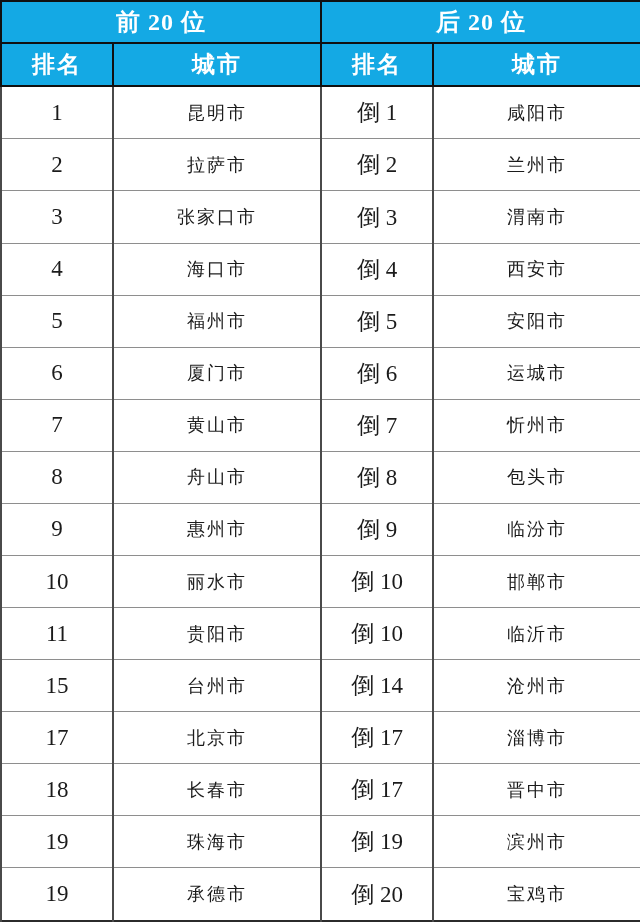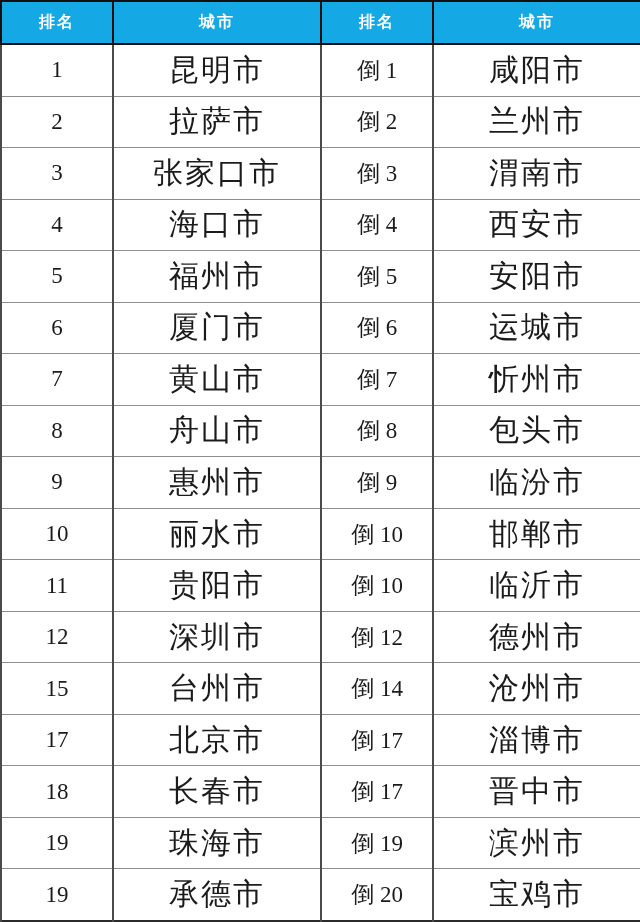--- a/index.html
+++ b/index.html
@@ -32,54 +32,58 @@
     text-align: center;
     vertical-align: middle;
   }
   tr.group-row th {
     height: 40px;
     font-size: 24px;
     letter-spacing: 1px;
   }
   tr.col-row th {
     height: 41px;
-    font-size: 16px;
+    font-size: 23px;
     letter-spacing: 2px;
   }
 
   tbody td {
     border-top: 1px solid #8e8e8e;
     border-bottom: 1px solid #8e8e8e;
     border-left: 2px solid #4a4a4a;
     border-right: 2px solid #4a4a4a;
     text-align: center;
     vertical-align: middle;
     color: #1b1b1b;
     padding: 0;
     background: #ffffff;
   }
   tbody td.rank {
     font-size: 23px;
   }
   tbody td.city {
-    font-size: 30px;
+    font-size: 18px;
     letter-spacing: 2px;
   }
 </style>
 </head>
 <body>
 
 <table class="rank-table">
   <colgroup>
     <col class="c-rank">
     <col class="c-city">
     <col class="c-rank">
     <col class="c-city">
   </colgroup>
   <thead>
+    <tr class="group-row">
+      <th colspan="2">前 20 位</th>
+      <th colspan="2">后 20 位</th>
+    </tr>
     <tr class="col-row">
       <th>排名</th>
       <th>城市</th>
       <th>排名</th>
       <th>城市</th>
     </tr>
   </thead>
   <tbody>
       <tr>
     <td class="rank">1</td>
@@ -141,26 +145,20 @@
     <td class="rank">倒 10</td>
     <td class="city">邯郸市</td>
   </tr>
       <tr>
     <td class="rank">11</td>
     <td class="city">贵阳市</td>
     <td class="rank">倒 10</td>
     <td class="city">临沂市</td>
   </tr>
       <tr>
-    <td class="rank">12</td>
-    <td class="city">深圳市</td>
-    <td class="rank">倒 12</td>
-    <td class="city">德州市</td>
-  </tr>
-      <tr>
     <td class="rank">15</td>
     <td class="city">台州市</td>
     <td class="rank">倒 14</td>
     <td class="city">沧州市</td>
   </tr>
       <tr>
     <td class="rank">17</td>
     <td class="city">北京市</td>
     <td class="rank">倒 17</td>
     <td class="city">淄博市</td>

